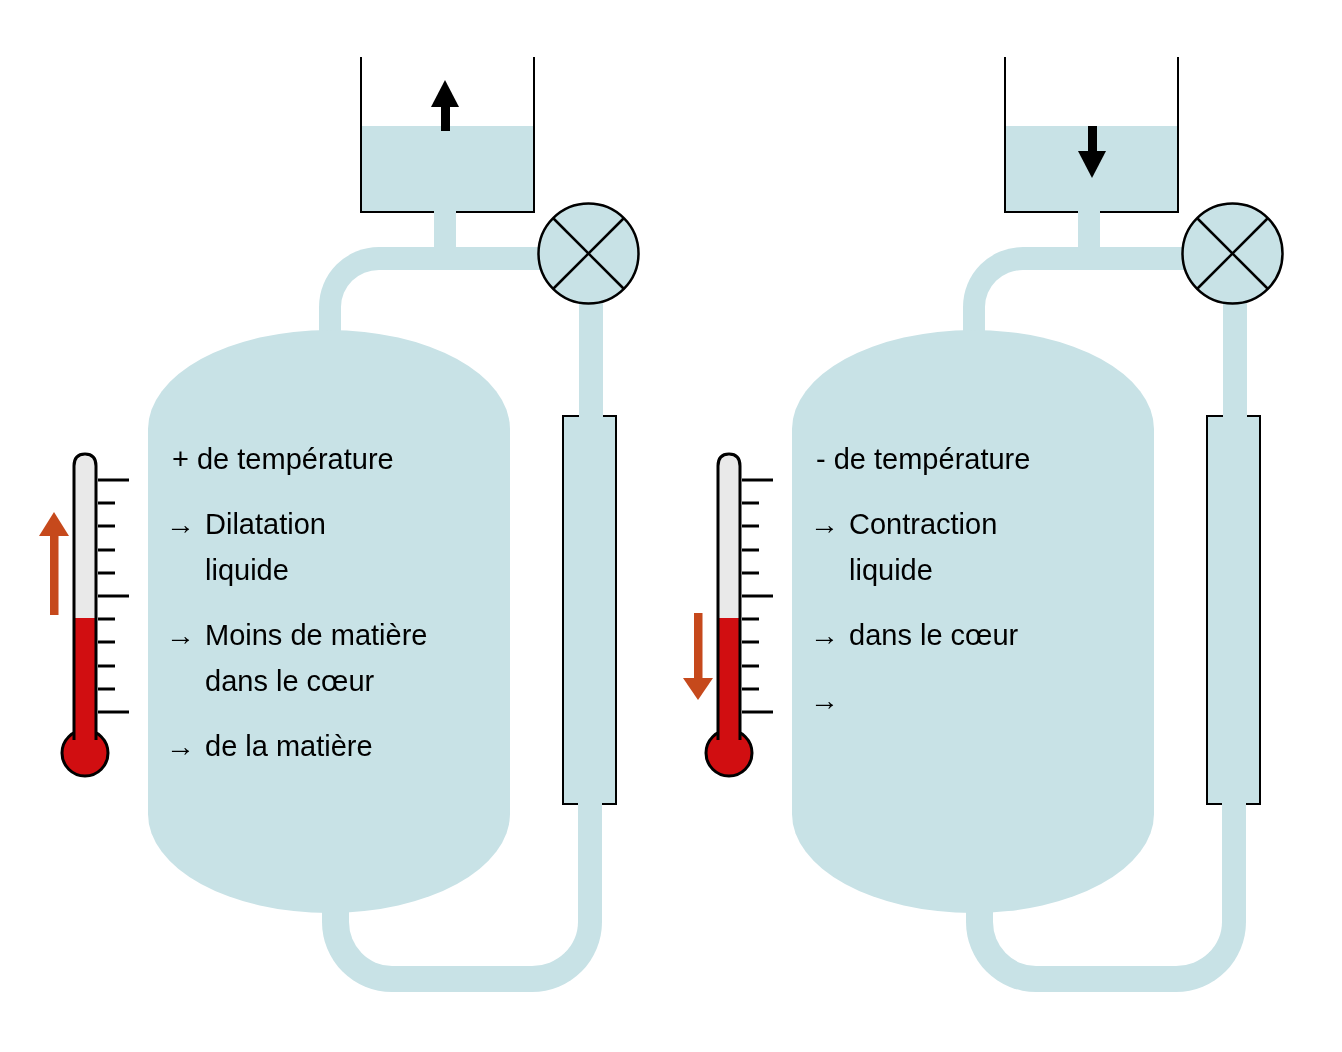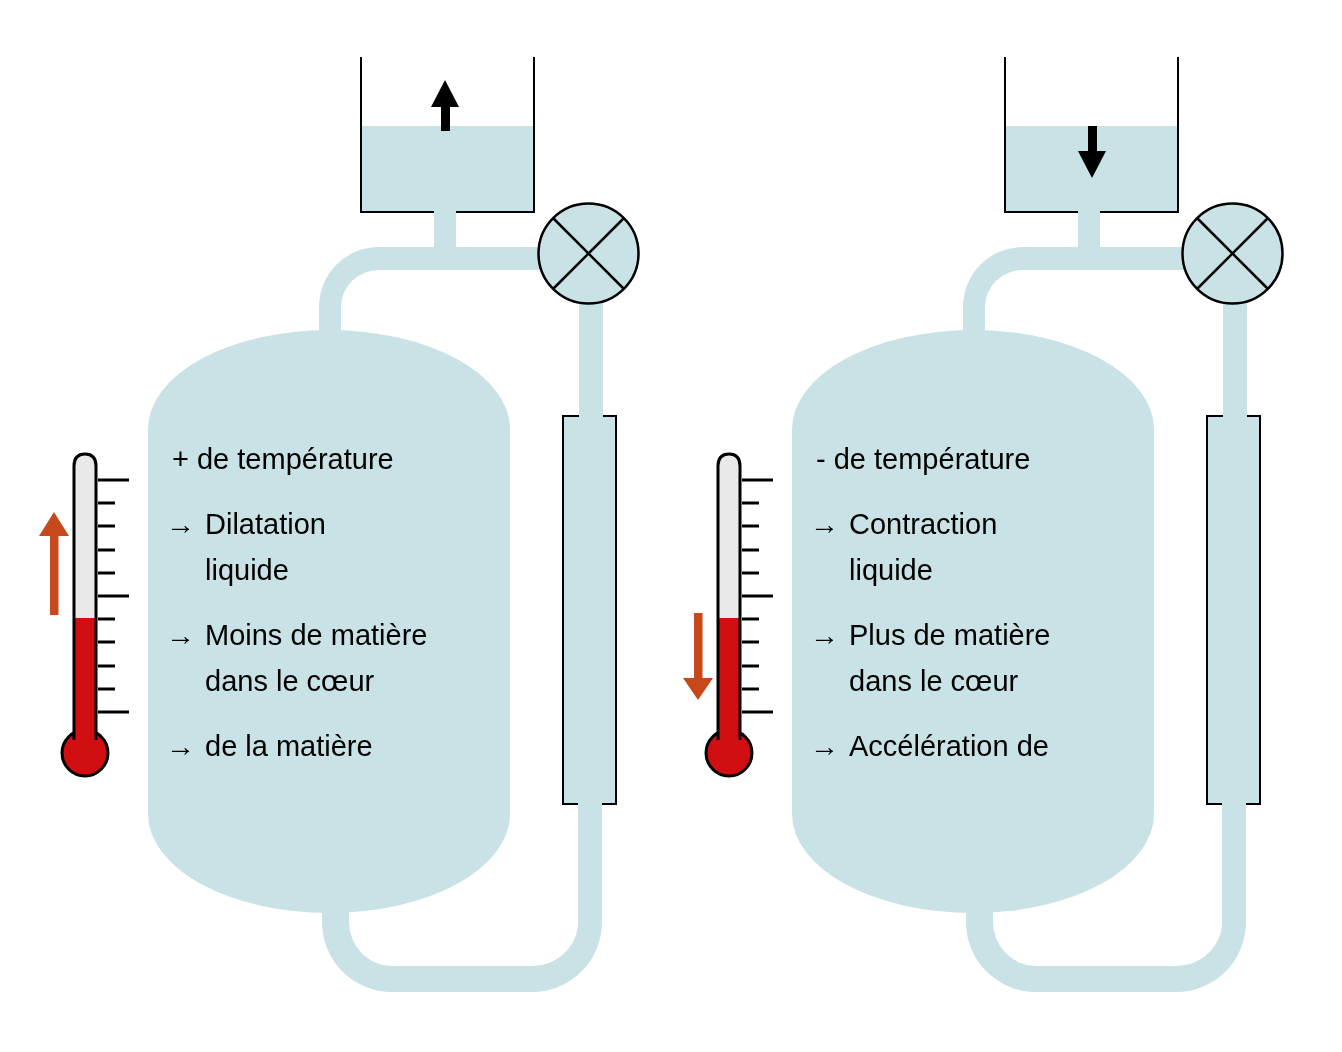--- a/index.html
+++ b/index.html
@@ -186,23 +186,21 @@
 
     <div class="textblock">
       <div class="ttl">- de température</div>
       <div class="bullet">
         <span class="barrow">→</span>
         <div class="bl">Contraction</div>
         <div class="bl">liquide</div>
       </div>
       <div class="bullet">
         <span class="barrow">→</span>
-        <div class="bl">Plus de matière</div>
         <div class="bl">dans le cœur</div>
       </div>
       <div class="bullet">
         <span class="barrow">→</span>
-        <div class="bl">Accélération de</div>
       </div>
     </div>
   </section>
 
 </div>
 
 </body></html>

